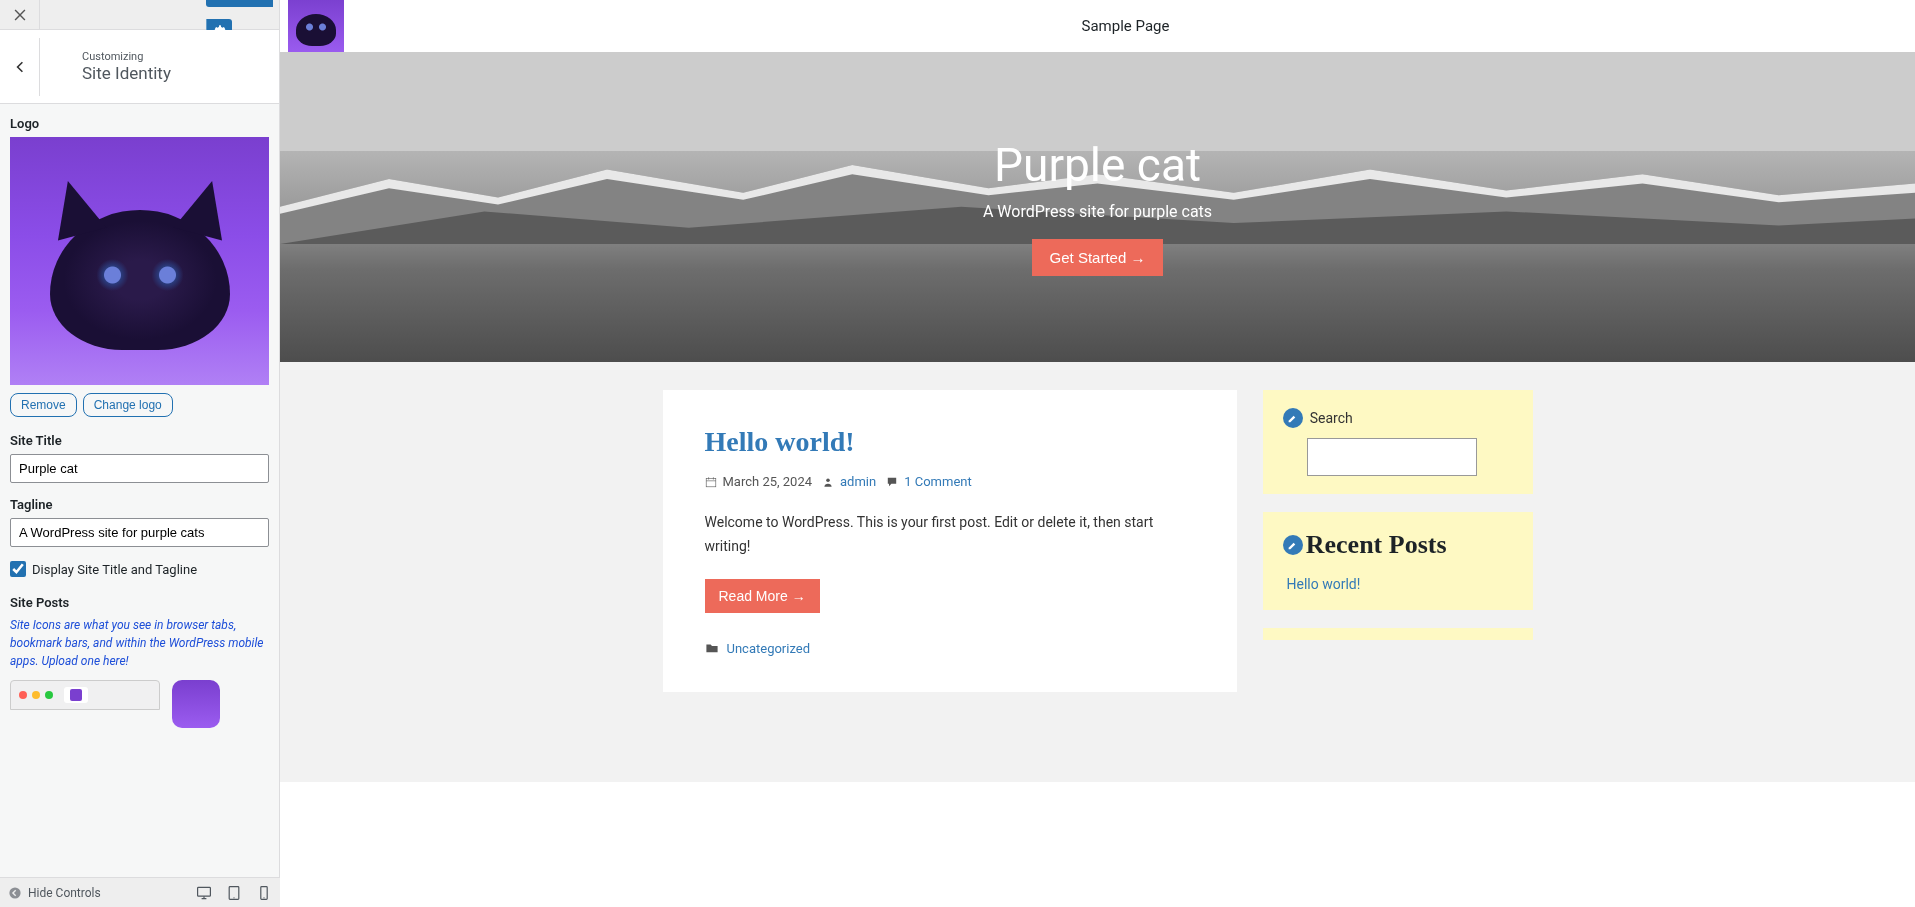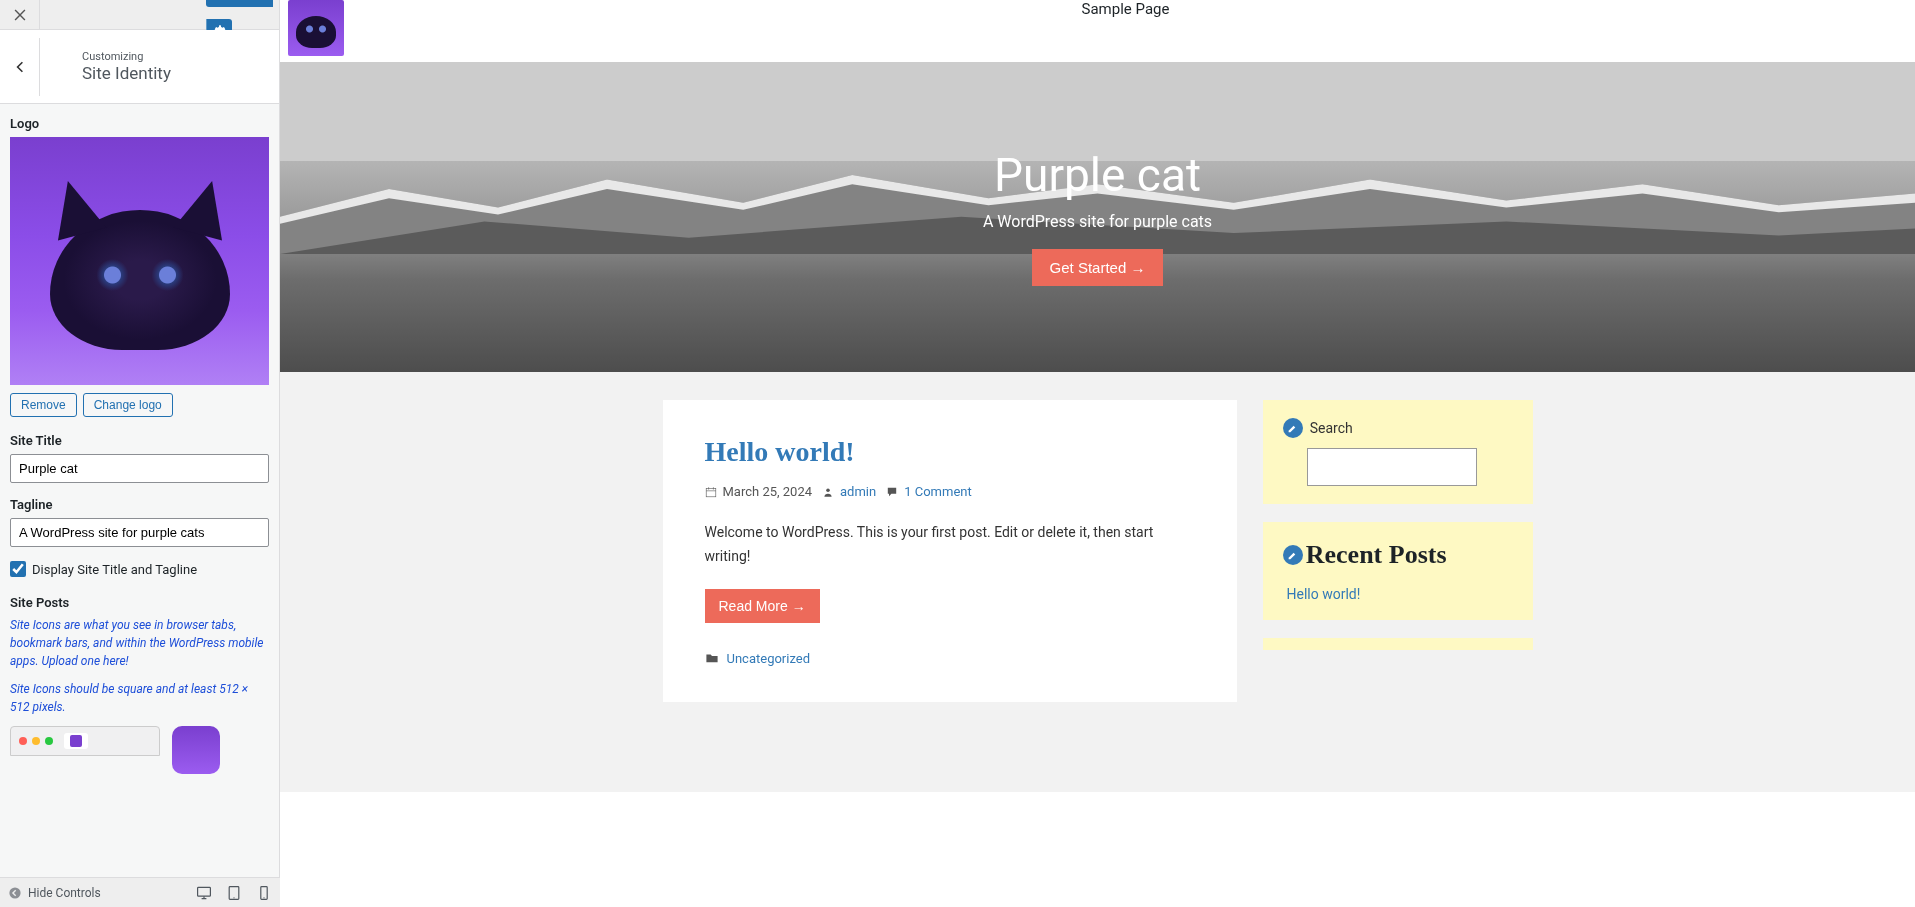--- a/index.html
+++ b/index.html
@@ -28,21 +28,21 @@
 .field-label { font-size: 13px; font-weight: 600; color: #1d2327; margin-bottom: 6px; display: block; }
 .logo-preview { width: 100%; height: 248px; background: linear-gradient(180deg, #7a3fcf 0%, #8b4de8 40%, #9b5cf0 70%, #b080f5 100%); margin-bottom: 8px; position: relative; overflow: hidden; }
 .logo-preview::before { content: ''; position: absolute; bottom: 35px; left: 50%; transform: translateX(-50%); width: 180px; height: 140px; background: radial-gradient(ellipse at center, #2a1a4a 20%, #1a0f35 60%); border-radius: 50% 50% 40% 40% / 60% 60% 40% 40%; }
 .logo-preview::after { content: ''; position: absolute; bottom: 90px; left: 50%; transform: translateX(-50%); width: 110px; height: 40px; background: radial-gradient(circle at 25% 50%, #6b7fd9 8px, #2a3a7a 9px, transparent 16px), radial-gradient(circle at 75% 50%, #6b7fd9 8px, #2a3a7a 9px, transparent 16px); }
 .logo-ears { position: absolute; bottom: 145px; left: 50%; transform: translateX(-50%); width: 200px; height: 60px; }
 .logo-ears::before, .logo-ears::after { content: ''; position: absolute; width: 0; height: 0; border-left: 25px solid transparent; border-right: 25px solid transparent; border-bottom: 55px solid #1a0f35; }
 .logo-ears::before { left: 10px; transform: rotate(-15deg); }
 .logo-ears::after { right: 10px; transform: rotate(15deg); }
 
 .logo-btns { display: flex; gap: 6px; margin-bottom: 16px; }
-.outline-btn { background: #f6f7f7; border: 1px solid #2271b1; color: #2271b1; padding: 4px 10px; font-size: 12px; cursor: pointer; border-radius: 3px; }
+.outline-btn { background: #f6f7f7; border: 1px solid #2271b1; color: #2271b1; padding: 4px 10px; font-size: 12px; cursor: pointer; border-radius: 8px; }
 
 .text-input { width: 100%; padding: 6px 8px; border: 1px solid #8c8f94; border-radius: 2px; font-size: 13px; margin-bottom: 14px; }
 .checkbox-row { display: flex; align-items: center; gap: 6px; margin-bottom: 18px; }
 .checkbox-row input { width: 16px; height: 16px; accent-color: #2271b1; }
 .checkbox-row label { font-size: 13px; }
 
 .desc-text { font-size: 12px; color: #1d4ed8; font-style: italic; margin-bottom: 10px; line-height: 1.5; }
 
 .icon-preview-row { display: flex; gap: 12px; align-items: flex-start; }
 .browser-mock { background: #f0f0f1; border: 1px solid #ccc; border-radius: 4px 4px 0 0; padding: 6px 8px; display: flex; align-items: center; gap: 5px; width: 150px; }
@@ -56,21 +56,21 @@
 
 
 .bottom-bar { position: absolute; bottom: 0; left: 0; right: -1px; height: 30px; background: #eee; border-top: 1px solid #dcdcde; display: flex; align-items: center; justify-content: space-between; padding: 0 8px; }
 .hide-controls { display: flex; align-items: center; gap: 6px; color: #50575e; font-size: 12px; cursor: pointer; }
 .hide-controls svg { width: 14px; height: 14px; }
 .device-btns { display: flex; gap: 14px; }
 .device-btns svg { width: 16px; height: 16px; cursor: pointer; fill: #50575e; }
 
 
 .preview { flex: 1; background: #fff; overflow-y: auto; position: relative; }
-.preview-topbar { display: flex; height: 62px; padding: 0 8px; }
+.preview-topbar { display: flex; align-items: center; height: 52px; padding: 0 8px; }
 .preview-logo { width: 56px; height: 56px; background: linear-gradient(180deg, #7a3fcf 0%, #9b5cf0 100%); border-radius: 2px; position: relative; overflow: hidden; }
 .preview-logo::before { content: ''; position: absolute; bottom: 8px; left: 50%; transform: translateX(-50%); width: 40px; height: 32px; background: #1a0f35; border-radius: 50% 50% 40% 40%; }
 .preview-logo::after { content: ''; position: absolute; bottom: 22px; left: 50%; transform: translateX(-50%); width: 26px; height: 10px; background: radial-gradient(circle at 25% 50%, #6b7fd9 3px, transparent 4px), radial-gradient(circle at 75% 50%, #6b7fd9 3px, transparent 4px); }
 .nav-center { flex: 1; display: flex; justify-content: center; }
 .nav-link { color: #1d2327; font-size: 15px; text-decoration: none; }
 
 .hero { height: 310px; background: linear-gradient(rgba(0,0,0,0.1), rgba(0,0,0,0.1)), linear-gradient(180deg, #c5c5c5 0%, #9a9a9a 40%, #7a7a7a 60%, #5a5a5a 100%); background-size: cover; display: flex; flex-direction: column; align-items: center; justify-content: center; color: #fff; position: relative; filter: grayscale(1); }
 .hero::before { content: ''; position: absolute; inset: 0; background: 
   linear-gradient(180deg, #d0d0d0 0%, #d0d0d0 35%, transparent 35%),
   radial-gradient(ellipse 800px 200px at 30% 50%, #888 20%, transparent 50%),
@@ -161,21 +161,20 @@
       <label class="field-label">Tagline</label>
       <input class="text-input" value="A WordPress site for purple cats" style="">
 
       <div class="checkbox-row">
         <input type="checkbox" checked="" style="">
         <label>Display Site Title and Tagline</label>
       </div>
 
       <label class="field-label">Site Posts</label>
       <p class="desc-text">Site Icons are what you see in browser tabs, bookmark bars, and within the WordPress mobile apps. Upload one here!</p>
-      <p class="desc-text">Site Icons should be square and at least 512 × 512 pixels.</p>
 
       <div class="icon-preview-row">
         <div class="browser-mock">
           <span class="dot r"></span>
             <span class="dot y"></span>
             <span class="dot g"></span>
           <span class="tab">
               <span class="tab-favicon"></span>
             </span>
         </div>

